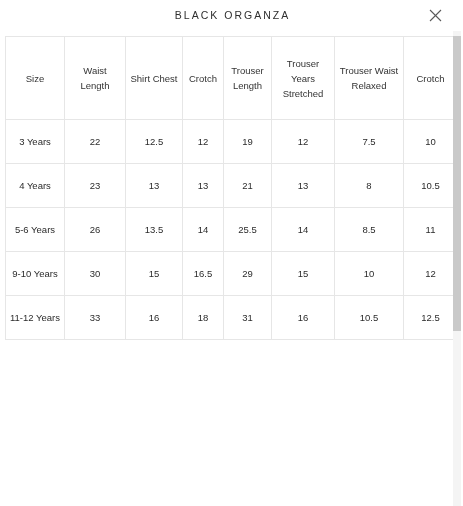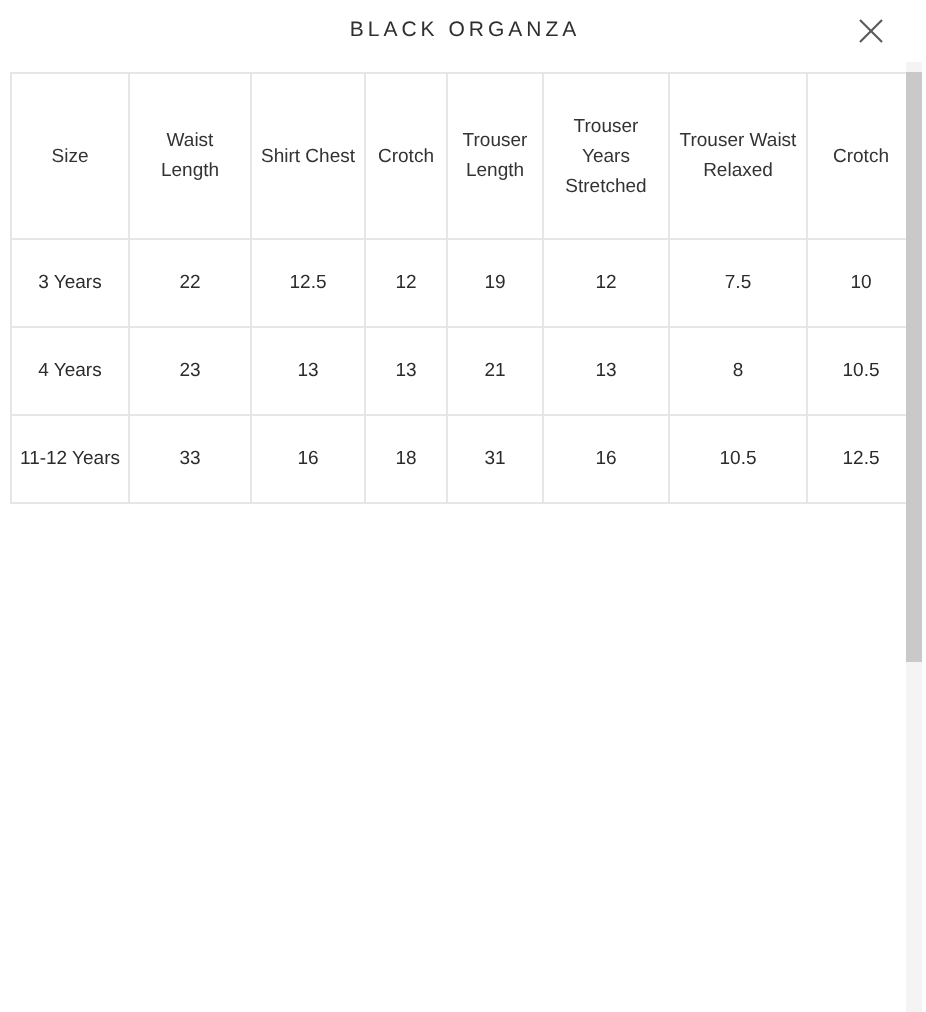--- a/index.html
+++ b/index.html
@@ -183,20 +183,40 @@
             <td class="size-cell">4 Years</td>
             <td>23</td>
             <td>13</td>
             <td>13</td>
             <td>21</td>
             <td>13</td>
             <td>8</td>
             <td>10.5</td>
           </tr>
           <tr>
+            <td class="size-cell">5-6 Years</td>
+            <td>26</td>
+            <td>13.5</td>
+            <td>14</td>
+            <td>25.5</td>
+            <td>14</td>
+            <td>8.5</td>
+            <td>11</td>
+          </tr>
+          <tr>
+            <td class="size-cell">9-10 Years</td>
+            <td>30</td>
+            <td>15</td>
+            <td>16.5</td>
+            <td>29</td>
+            <td>15</td>
+            <td>10</td>
+            <td>12</td>
+          </tr>
+          <tr>
             <td class="size-cell">11-12 Years</td>
             <td>33</td>
             <td>16</td>
             <td>18</td>
             <td>31</td>
             <td>16</td>
             <td>10.5</td>
             <td>12.5</td>
           </tr>
         </tbody>

